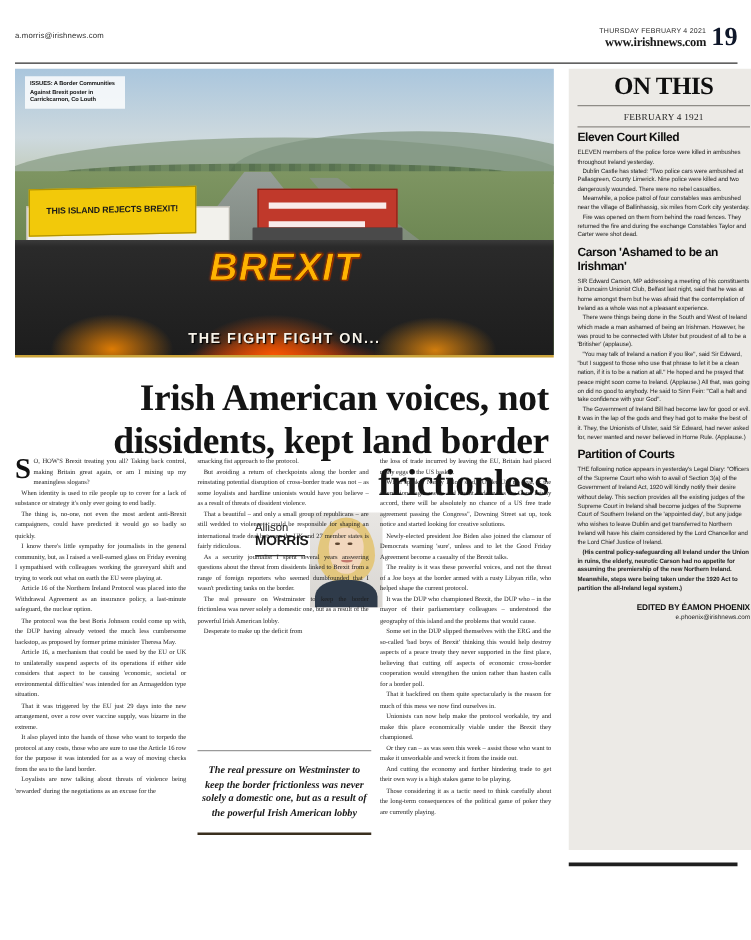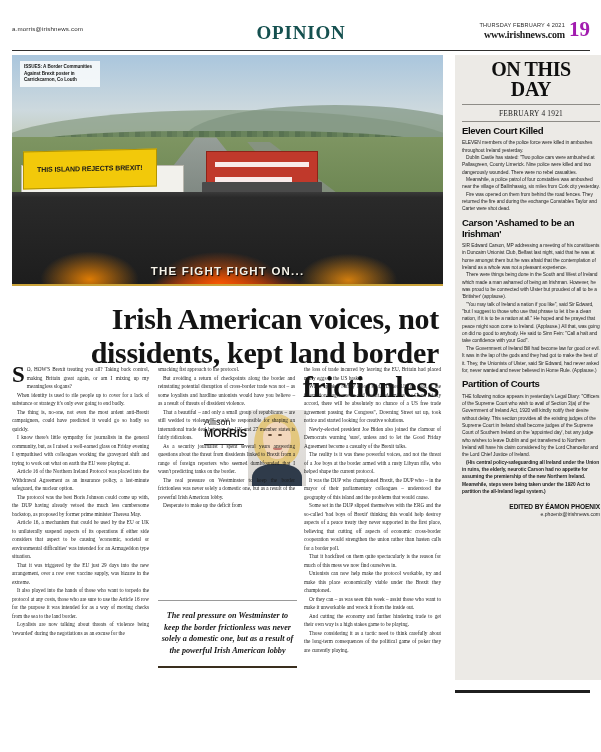--- a/index.html
+++ b/index.html
@@ -66,21 +66,21 @@
     font-size: 10px;
     color: #1a1a1a;
     letter-spacing: -0.2px;
     line-height: 1.1;
     margin-top: 1px;
   }
   .mast-pageno {
     font-family: "Liberation Serif", serif;
     font-weight: bold;
     font-size: 21px;
-    color: #a21caf;
+    color: #0f172a;
     line-height: 0.95;
   }
   .mast-rule {
     position: absolute;
     left: 12px; top: 50px;
     width: 578px; height: 1.4px;
     background: #2f2f2f;
   }
 
   
@@ -473,21 +473,20 @@
     background: #1f1f1f;
   }
 </style>
 </head>
 <body>
 
 <div class="page">
 
   <div class="masthead">
     <div class="mast-email">a.morris@irishnews.com</div>
-    <div class="mast-section">OPINION</div>
     <div class="mast-right">
       <div class="mast-right-text">
         <div class="mast-date">THURSDAY FEBRUARY 4 2021</div>
         <div class="mast-url">www.irishnews.com</div>
       </div>
       <div class="mast-pageno">19</div>
     </div>
   </div>
   <div class="mast-rule"></div>
 
@@ -512,20 +511,21 @@
         <div class="ln s"></div>
       </div>
       <div class="van-body"></div>
 
       <div class="placard">
         <span>THIS ISLAND REJECTS BREXIT!</span>
       </div>
 
       <div class="brexit-banner">
         <div class="flames"></div>
+        <div class="brexit-word">BREXIT</div>
         <div class="brexit-sub">THE FIGHT FIGHT ON...</div>
       </div>
 
       <div class="photo-caption">
         <p>ISSUES: A Border Communities Against Brexit poster in Carrickcarnon, Co Louth</p>
       </div>
     </div>
     <div class="photo-underline"></div>
 
     <div class="headline">Irish American voices, not dissidents, kept land border frictionless</div>
@@ -587,21 +587,20 @@
     </div>
 
     <div class="pullquote">
       <p>The real pressure on Westminster to keep the border frictionless was never solely a domestic one, but as a result of the powerful Irish American lobby</p>
     </div>
 
   </div>
 
   <div class="sidebar">
     <div class="otd-title">ON THIS</div>
-    <div class="otd-title">DAY</div>
     <div class="otd-rule"></div>
     <div class="otd-date">FEBRUARY 4 1921</div>
     <div class="otd-rule2"></div>
 
     <div class="sb-head first">Eleven Court Killed</div>
     <p class="noind">ELEVEN members of the police force were killed in ambushes throughout Ireland yesterday.</p>
     <p>Dublin Castle has stated: "Two police cars were ambushed at Pallasgreen, County Limerick. Nine police were killed and two dangerously wounded. There were no rebel casualties.</p>
     <p>Meanwhile, a police patrol of four constables was ambushed near the village of Ballinhassig, six miles from Cork city yesterday.</p>
     <p>Fire was opened on them from behind the road fences. They returned the fire and during the exchange Constables Taylor and Carter were shot dead.</p>
 

